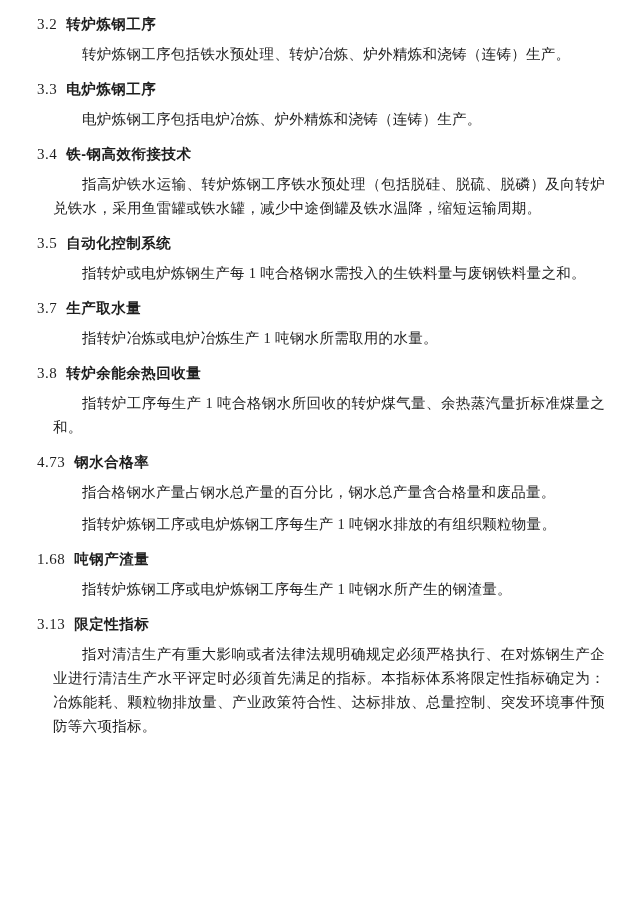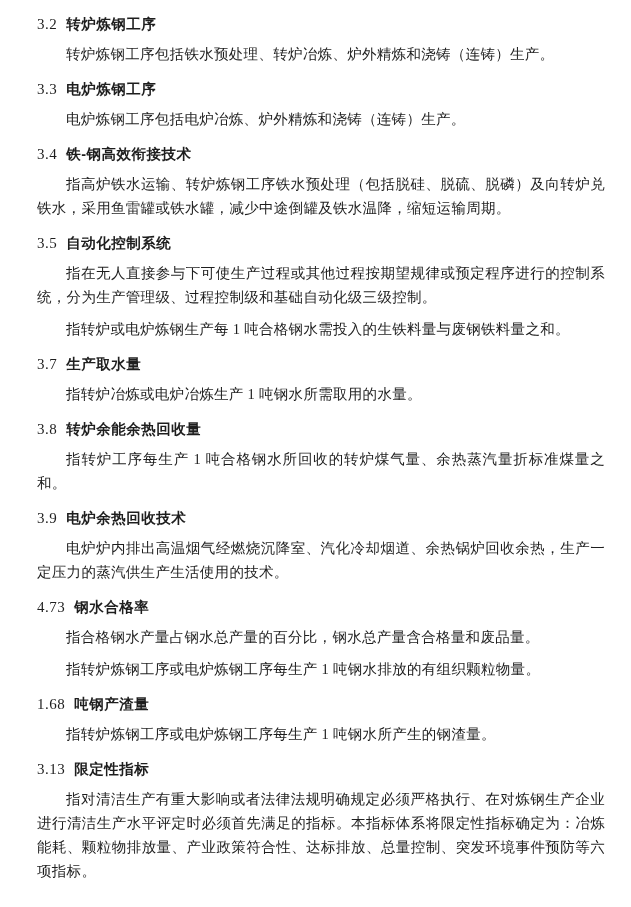--- a/index.html
+++ b/index.html
@@ -34,21 +34,21 @@
     margin-right: 9px;
     letter-spacing: 0.5px;
   }
   .sec-title {
     font-weight: bold;
     font-family: "Liberation Sans", "DejaVu Sans", sans-serif;
     font-size: 14.5px;
     letter-spacing: 0.5px;
   }
   .sec-body {
-    margin: 8px 0 0 0;
+    margin: 8px 0 0 16px;
     font-size: 14.5px;
     line-height: 24px;
     text-align: justify;
     text-indent: 2em;
     letter-spacing: 0.3px;
   }
 </style>
 </head>
 <body>
 
@@ -64,41 +64,36 @@
     <p class="sec-body">电炉炼钢工序包括电炉冶炼、炉外精炼和浇铸（连铸）生产。</p>
   </div>
 
   <div class="section">
     <div class="sec-head"><span class="sec-num">3.4</span><span class="sec-title">铁-钢高效衔接技术</span></div>
     <p class="sec-body">指高炉铁水运输、转炉炼钢工序铁水预处理（包括脱硅、脱硫、脱磷）及向转炉兑铁水，采用鱼雷罐或铁水罐，减少中途倒罐及铁水温降，缩短运输周期。</p>
   </div>
 
   <div class="section">
     <div class="sec-head"><span class="sec-num">3.5</span><span class="sec-title">自动化控制系统</span></div>
-    <p class="sec-body">指在无人直接参与下可使生产过程或其他过程按期望规律或预定程序进行的控制系统，分为生产管理级、过程控制级和基础自动化级三级控制。</p>
   </div>
 
   <div class="section">
     <p class="sec-body">指转炉或电炉炼钢生产每 1 吨合格钢水需投入的生铁料量与废钢铁料量之和。</p>
   </div>
 
   <div class="section">
     <div class="sec-head"><span class="sec-num">3.7</span><span class="sec-title">生产取水量</span></div>
     <p class="sec-body">指转炉冶炼或电炉冶炼生产 1 吨钢水所需取用的水量。</p>
   </div>
 
   <div class="section">
     <div class="sec-head"><span class="sec-num">3.8</span><span class="sec-title">转炉余能余热回收量</span></div>
     <p class="sec-body">指转炉工序每生产 1 吨合格钢水所回收的转炉煤气量、余热蒸汽量折标准煤量之和。</p>
   </div>
 
-  <div class="section">
-    <div class="sec-head"><span class="sec-num">3.9</span><span class="sec-title">电炉余热回收技术</span></div>
-    <p class="sec-body">电炉炉内排出高温烟气经燃烧沉降室、汽化冷却烟道、余热锅炉回收余热，生产一定压力的蒸汽供生产生活使用的技术。</p>
-  </div>
 
   <div class="section">
     <div class="sec-head"><span class="sec-num">4.73</span><span class="sec-title">钢水合格率</span></div>
     <p class="sec-body">指合格钢水产量占钢水总产量的百分比，钢水总产量含合格量和废品量。</p>
   </div>
 
   <div class="section">
     <p class="sec-body">指转炉炼钢工序或电炉炼钢工序每生产 1 吨钢水排放的有组织颗粒物量。</p>
   </div>
 

